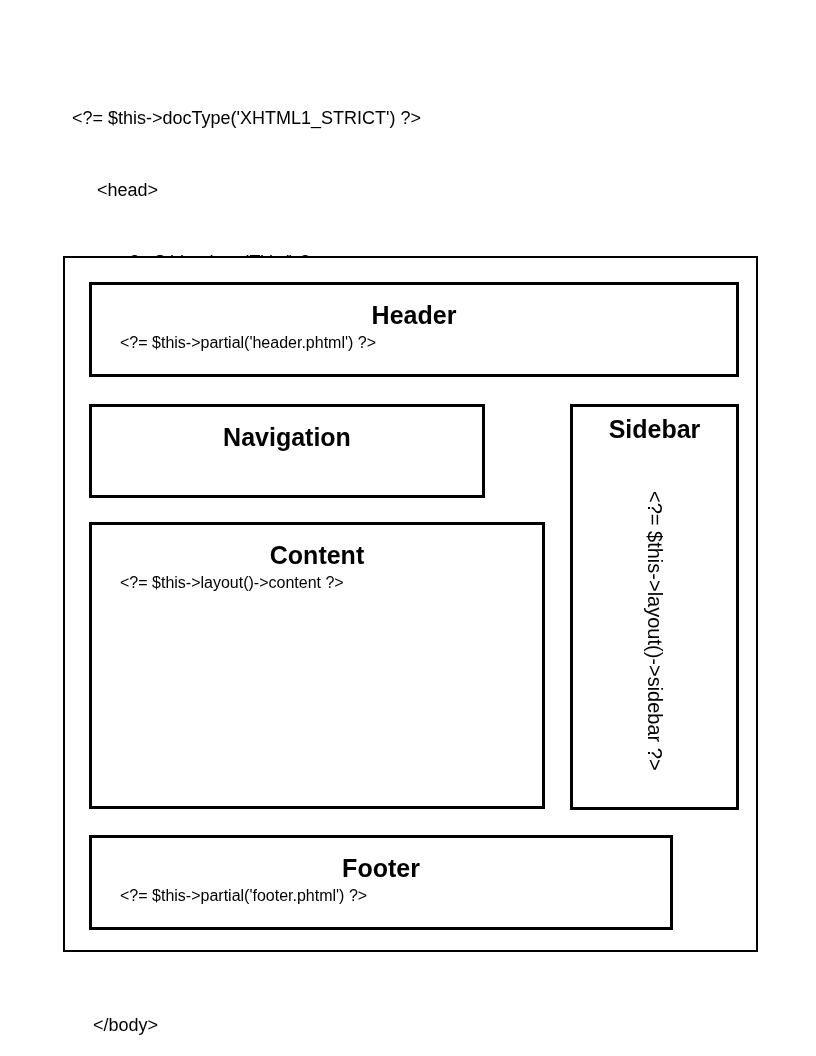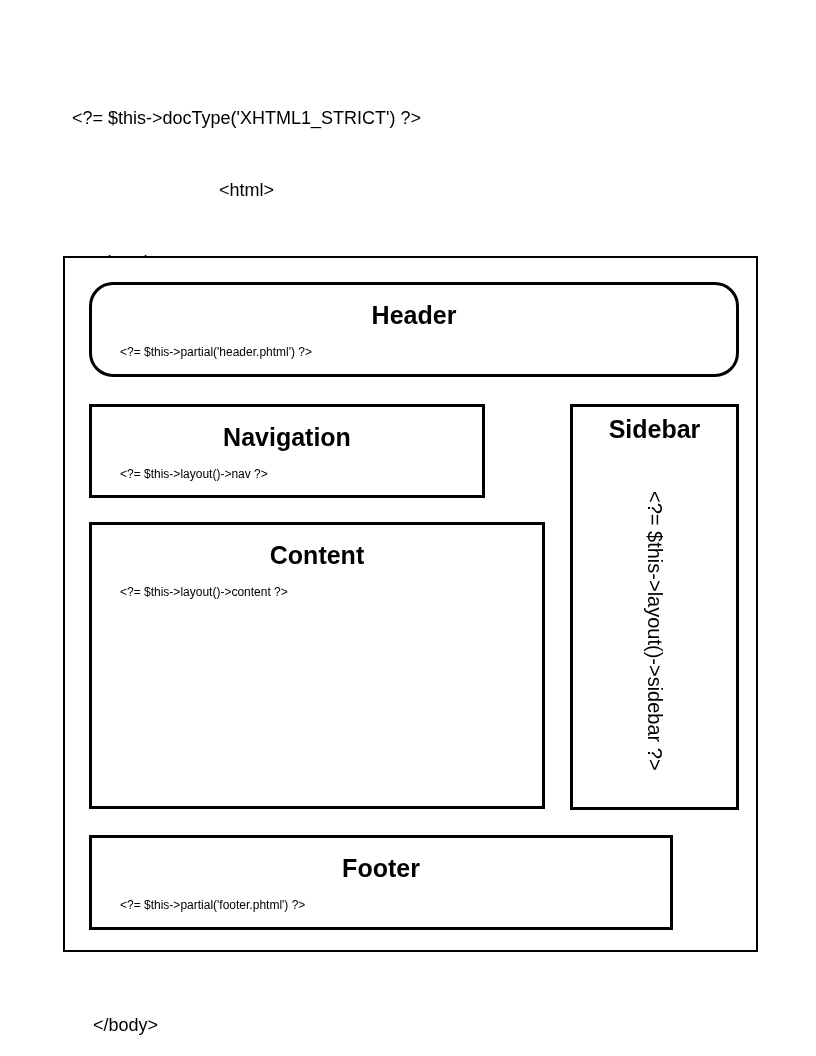--- a/index.html
+++ b/index.html
@@ -36,37 +36,37 @@
     border: 2px solid #000000;
     background: #ffffff;
   }
 
   
   .section-box {
     position: absolute;
     border: 3px solid #000000;
     background: #ffffff;
   }
-  .box-header     { left: 24px;  top: 24px;  width: 650px; height: 95px; border-radius: 24px;  }
+  .box-header     { left: 24px;  top: 24px;  width: 650px; height: 95px;  }
   .box-navigation { left: 24px;  top: 146px; width: 396px; height: 94px;  }
   .box-content    { left: 24px;  top: 264px; width: 456px; height: 287px; }
   .box-sidebar    { left: 505px; top: 146px; width: 169px; height: 406px; }
   .box-footer     { left: 24px;  top: 577px; width: 584px; height: 95px;  }
 
   .box-title {
     margin-top: 16px;
     font-size: 25px;
     font-weight: bold;
     text-align: center;
     line-height: 29px;
   }
   .box-code {
-    margin-top: 10px;
+    margin-top: 1px;
     padding-left: 28px;
-    font-size: 12px;
+    font-size: 16px;
     line-height: 24px;
     white-space: pre;
   }
 
   
   .box-sidebar .box-title { margin-top: 8px; }
   .sidebar-vwrap {
     position: absolute;
     left: 0; right: 0; top: 56px; bottom: 8px;
     display: flex;
@@ -81,39 +81,37 @@
     white-space: nowrap;
   }
 </style>
 </head>
 <body>
 
 <div class="page">
 
   <div class="codeblock code-top">
     <div class="code-line i0">&lt;?= $this-&gt;docType('XHTML1_STRICT') ?&gt;</div>
-    <div class="code-line i0">&lt;html&gt;</div>
     <div class="code-line i1">&lt;head&gt;</div>
     <div class="code-line i2">&lt;?= $this-&gt;headTitle() ?&gt;</div>
     <div class="code-line i2">&lt;?= $this-&gt;headScript() ?&gt;</div>
     <div class="code-line i2">&lt;?= $this-&gt;headStylesheet() ?&gt;</div>
     <div class="code-line i1">&lt;/head&gt;</div>
     <div class="code-line i1b">&lt;body&gt;</div>
   </div>
 
   <div class="outer-box">
 
     <div class="section-box box-header">
       <div class="box-title">Header</div>
       <div class="box-code">&lt;?= $this-&gt;partial('header.phtml') ?&gt;</div>
     </div>
 
     <div class="section-box box-navigation">
       <div class="box-title">Navigation</div>
-      <div class="box-code">&lt;?= $this-&gt;layout()-&gt;nav ?&gt;</div>
     </div>
 
     <div class="section-box box-content">
       <div class="box-title">Content</div>
       <div class="box-code">&lt;?= $this-&gt;layout()-&gt;content ?&gt;</div>
     </div>
 
     <div class="section-box box-sidebar">
       <div class="box-title">Sidebar</div>
       <div class="sidebar-vwrap">

